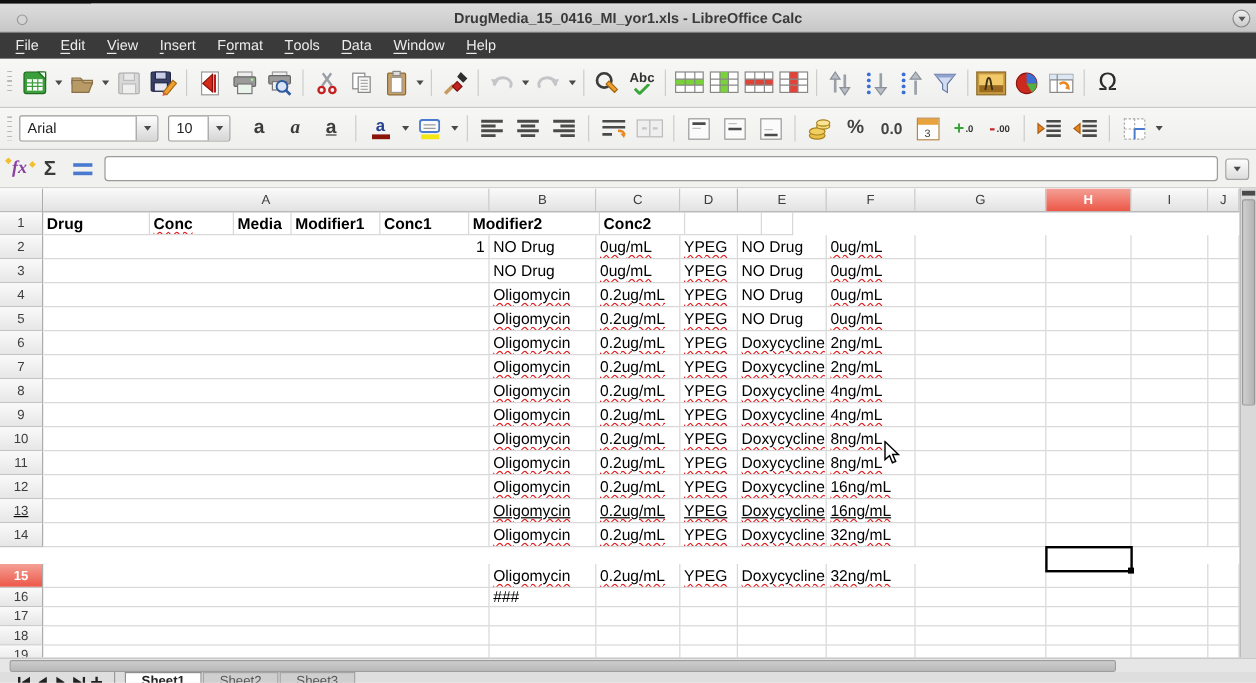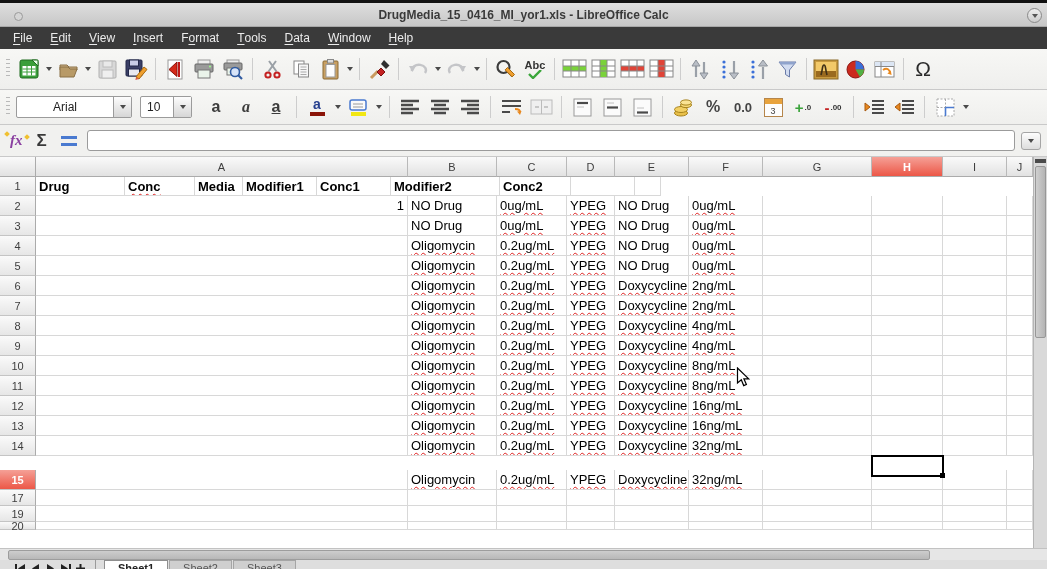--- a/index.html
+++ b/index.html
@@ -40,21 +40,21 @@
   .ddbtn { width:9px; height:26px; display:flex; align-items:center; justify-content:center; }
   .spellbox { display:flex; flex-direction:column; align-items:center; line-height:10px; }
   .spellbox .t { font-size:11px; font-weight:700; color:#333; }
   .omega { font-size:21px; color:#2b2b2b; font-weight:400; }
 
   
   .combo { display:flex; height:22px; border:1px solid #9b9b9b; border-radius:2px; background:#fff; align-items:stretch; }
   .combo .ctxt { font-size:12px; color:#222; padding:3px 6px 0; flex:1; }
   .combo .cdd  { width:18px; border-left:1px solid #9b9b9b; background:linear-gradient(#fdfdfd,#d6d6d6);
                  display:flex; align-items:center; justify-content:center; }
-  #font-name { width:116px; margin-right:6px;text-align:center; }
+  #font-name { width:116px; margin-right:6px; }
   #font-size { width:52px;  margin-right:8px; }
 
   
   .fmt-a { font-size:16px; font-weight:700; color:#3c3c3c; }
   .ital  { font-style:italic; font-family:"Liberation Serif",serif; }
   .und   { text-decoration:underline; }
   .fcol  { display:flex; flex-direction:column; align-items:center; line-height:13px; }
   .fcol .bar { width:15px; height:4px; margin-top:1px; }
 
   
@@ -884,21 +884,21 @@
           <span class="sq">Doxycycline</span>
         </div>
         <div class="cell" style="width: 74px;">
           <span class="sq">16ng/mL</span>
         </div>
         <div class="cell" style="width: 109px;"></div>
         <div class="cell" style="width: 71px;"></div>
         <div class="cell" style="width: 64px;"></div>
         <div class="cell" style="width: 26px;"></div>
       </div>
-      <div class="grow" style="height: 20px;">
+      <div class="grow" style="height: 20px; text-decoration: underline;">
         <div class="rowhdr">13</div>
         <div class="cell" style="width: 372px;"></div>
         <div class="cell" style="width: 89px;">
           <span class="sq">Oligomycin</span>
         </div>
         <div class="cell" style="width: 70px;">
           <span class="sq">0.2ug/mL</span>
         </div>
         <div class="cell" style="width: 48px;">
           <span class="sq">YPEG</span>
@@ -954,21 +954,49 @@
         </div>
         <div class="cell" style="width: 74px;">
           <span class="sq">32ng/mL</span>
         </div>
         <div class="cell" style="width: 109px;"></div>
         <div class="cell" style="width: 71px;"></div>
         <div class="cell" style="width: 64px;"></div>
         <div class="cell" style="width: 26px;"></div>
       </div>
       <div class="grow" style="height: 16px;">
+        <div class="rowhdr">16</div>
+        <div class="cell" style="width: 372px;"></div>
+        <div class="cell" style="width: 89px;">
+          <span>###</span>
+        </div>
+        <div class="cell" style="width: 70px;"></div>
+        <div class="cell" style="width: 48px;"></div>
+        <div class="cell" style="width: 74px;"></div>
+        <div class="cell" style="width: 74px;"></div>
+        <div class="cell" style="width: 109px;"></div>
+        <div class="cell" style="width: 71px;"></div>
+        <div class="cell" style="width: 64px;"></div>
+        <div class="cell" style="width: 26px;"></div>
+      </div>
+      <div class="grow" style="height: 16px;">
         <div class="rowhdr">17</div>
+        <div class="cell" style="width: 372px;"></div>
+        <div class="cell" style="width: 89px;"></div>
+        <div class="cell" style="width: 70px;"></div>
+        <div class="cell" style="width: 48px;"></div>
+        <div class="cell" style="width: 74px;"></div>
+        <div class="cell" style="width: 74px;"></div>
+        <div class="cell" style="width: 109px;"></div>
+        <div class="cell" style="width: 71px;"></div>
+        <div class="cell" style="width: 64px;"></div>
+        <div class="cell" style="width: 26px;"></div>
+      </div>
+      <div class="grow" style="height: 16px;">
+        <div class="rowhdr">18</div>
         <div class="cell" style="width: 372px;"></div>
         <div class="cell" style="width: 89px;"></div>
         <div class="cell" style="width: 70px;"></div>
         <div class="cell" style="width: 48px;"></div>
         <div class="cell" style="width: 74px;"></div>
         <div class="cell" style="width: 74px;"></div>
         <div class="cell" style="width: 109px;"></div>
         <div class="cell" style="width: 71px;"></div>
         <div class="cell" style="width: 64px;"></div>
         <div class="cell" style="width: 26px;"></div>

